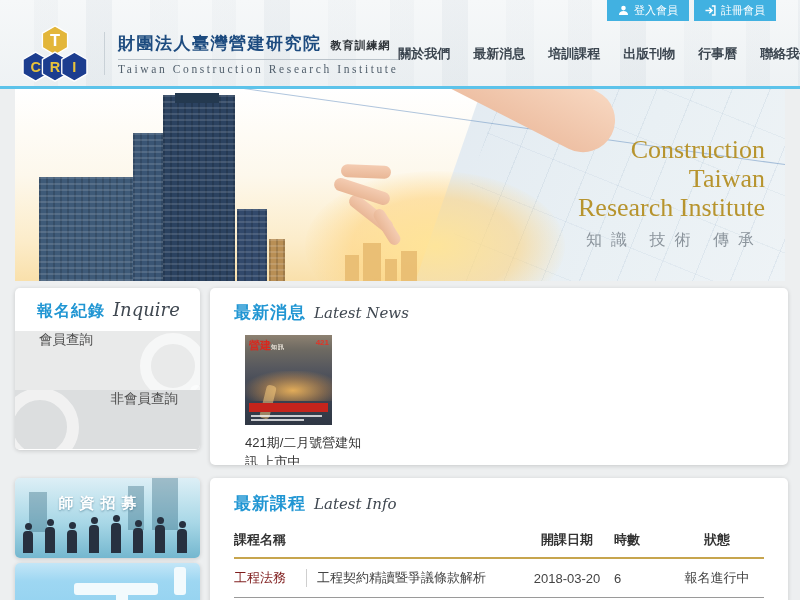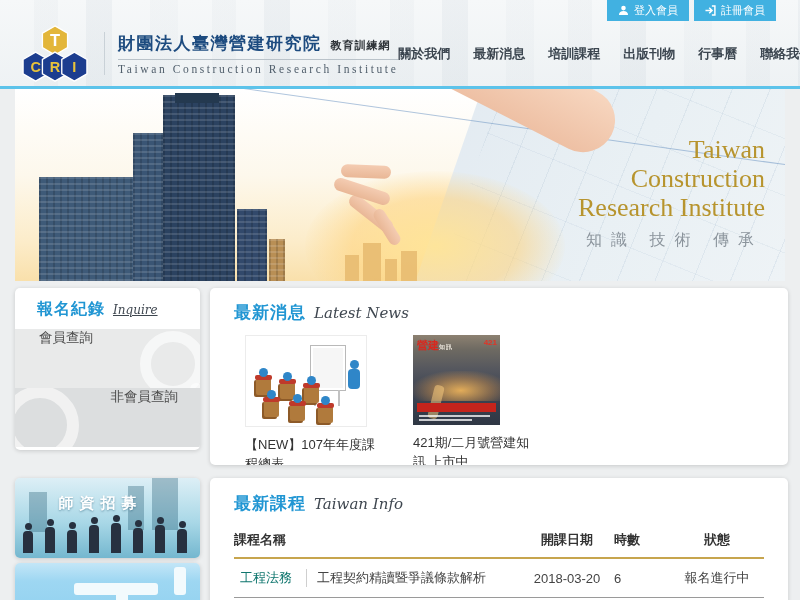--- a/index.html
+++ b/index.html
@@ -131,21 +131,21 @@
   .courses{top:478px;left:210px;width:578px;height:150px;overflow:hidden;}
   .courses .card-head{padding:14px 0 0 24px;}
   .table{margin:7px 24px 0;}
   .trow{display:flex;align-items:center;font-size:13px;}
   .thead{font-weight:bold;color:#333;padding:9px 0 8px;border-bottom:2px solid #c7a54e;}
   .tdata{padding:10px 0;border-bottom:1px solid #9a9a9a;color:#444;cursor:pointer;}
   .col-name{flex:1;display:flex;align-items:center;min-width:0;}
   .col-date{width:94px;text-align:center;flex:none;}
   .col-hours{width:56px;text-align:left;flex:none;}
   .col-status{width:94px;text-align:center;flex:none;}
-  .cat{color:#0f766e;flex:none;width:64px;text-align:center;}
+  .cat{color:#7f1d1d;flex:none;width:64px;}
   .cname{border-left:1px solid #cfcfcf;padding-left:10px;margin-left:8px;white-space:nowrap;
     overflow:hidden;text-overflow:ellipsis;}
 </style>
 </head>
 <body>
 
 <div class="page">
 
   <div class="topstrip"></div>
   <div class="skyline"></div>
@@ -218,31 +218,31 @@
     <div class="bgold" style="left:348px;width:18px;height:38px;"></div>
     <div class="bgold" style="left:370px;width:12px;height:22px;"></div>
     <div class="bgold" style="left:386px;width:16px;height:30px;"></div>
     <div class="arm-top"></div>
     <div class="finger f1"></div>
     <div class="finger f2"></div>
     <div class="finger f3"></div>
     <div class="finger f4"></div>
 
     <div class="hero-title">
+      <div>Construction</div>
       <div>Taiwan</div>
-      <div>Construction</div>
       <div>Research Institute</div>
     </div>
     <div class="hero-tagline">知識 技術 傳承</div>
   </div>
 
   <div class="card inquire">
     <div class="card-head">
       <span class="ch-zh" style="font-size:16px;">報名紀錄</span>
-      <span class="ch-en" style="font-size:12px;text-decoration:underline;">Inquire</span>
+      <span class="ch-en" style="font-size:18px;">Inquire</span>
     </div>
     <div class="inq-row r1">
       <span class="inq-label">會員查詢</span>
       <span class="mag"></span>
     </div>
     <div class="inq-row r2">
       <span class="mag"></span>
       <span class="inq-label">非會員查詢</span>
     </div>
   </div>
@@ -267,61 +267,39 @@
     <div class="mz" style="right:72px;top:20px;width:12px;height:34px;"></div>
     <div class="mz" style="right:14px;top:4px;width:12px;height:28px;"></div>
   </div>
 
   <div class="card news">
     <div class="card-head">
       <span class="ch-zh">最新消息</span>
       <span class="ch-en">Latest News</span>
     </div>
     <div class="news-items">
-      <div class="news-item" style="width:132px;">
-        <div class="img1">
-          <div class="flip"></div>
-          <div class="flip-leg" style="left:68px;"></div>
-          <div class="flip-leg" style="left:92px;"></div>
-          <div class="pres-head"></div>
-          <div class="pres-body"></div>
-          <div class="chair" style="left:10px;top:42px;"></div>
-          <div class="aud-head" style="left:13px;top:32px;"></div>
-          <div class="chair" style="left:34px;top:46px;"></div>
-          <div class="aud-head" style="left:37px;top:36px;"></div>
-          <div class="chair" style="left:58px;top:50px;"></div>
-          <div class="aud-head" style="left:61px;top:40px;"></div>
-          <div class="chair" style="left:18px;top:64px;"></div>
-          <div class="aud-head" style="left:21px;top:54px;"></div>
-          <div class="chair" style="left:44px;top:68px;"></div>
-          <div class="aud-head" style="left:47px;top:58px;"></div>
-          <div class="chair" style="left:72px;top:70px;"></div>
-          <div class="aud-head" style="left:75px;top:60px;"></div>
-        </div>
-        <div class="news-caption">【NEW】107年年度課程總表</div>
-      </div>
       <div class="news-item" style="width:122px;">
         <div class="img2">
           <div class="mag-title"><span>營建</span><small>知訊</small></div>
           <div class="mag-issue">421</div>
           <div class="mag-lights"></div>
           <div class="mag-road"></div>
           <div class="mag-banner"></div>
           <div class="mag-line" style="bottom:8px;"></div>
           <div class="mag-line" style="bottom:4px;right:28px;"></div>
         </div>
         <div class="news-caption">421期/二月號營建知訊 上市中</div>
       </div>
     </div>
   </div>
 
   <div class="card courses">
     <div class="card-head">
       <span class="ch-zh">最新課程</span>
-      <span class="ch-en">Taiwan Info</span>
+      <span class="ch-en">Latest Info</span>
     </div>
     <div class="table">
       <div class="trow thead">
         <div class="col-name">課程名稱</div>
         <div class="col-date">開課日期</div>
         <div class="col-hours">時數</div>
         <div class="col-status">狀態</div>
       </div>
       <div class="trow tdata">
         <div class="col-name">

